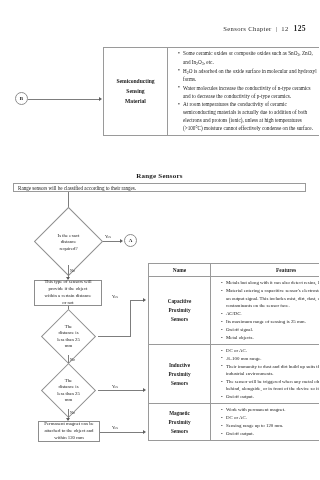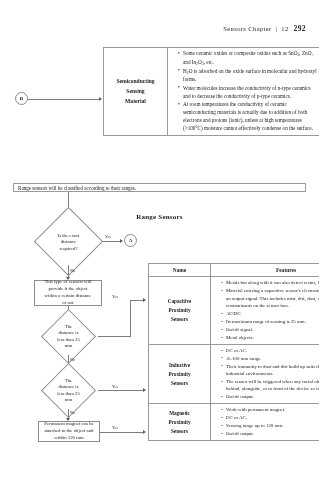--- a/index.html
+++ b/index.html
@@ -94,21 +94,20 @@
   
   .section-title {
     position: absolute;
     left: 0;
     right: 0;
     top: 172px;
     text-align: center;
     font-size: 7px;
     font-weight: bold;
     letter-spacing: .2px;
-    margin-top: 41px;
   }
 
   
   #intro-box {
     position: absolute;
     left: 13px;
     top: 183px;
     width: 293px;
     height: 9px;
     border: 0.6px solid #9a9a9a;
@@ -219,21 +218,21 @@
 </style>
 </head>
 <body>
 
 <div class="page">
 
   <div class="header">
     <span>Sensors Chapter</span>
     <span class="sep">|</span>
     <span>12</span>
-    <span class="pageno">292</span>
+    <span class="pageno">125</span>
   </div>
 
   <table class="tbl" id="top-table">
     <tbody>
         <tr>
       <td class="namecell" style="white-space: pre-line;">Semiconducting
 Sensing
 Material</td>
       <td class="featcell">
         <ul class="bullets">

